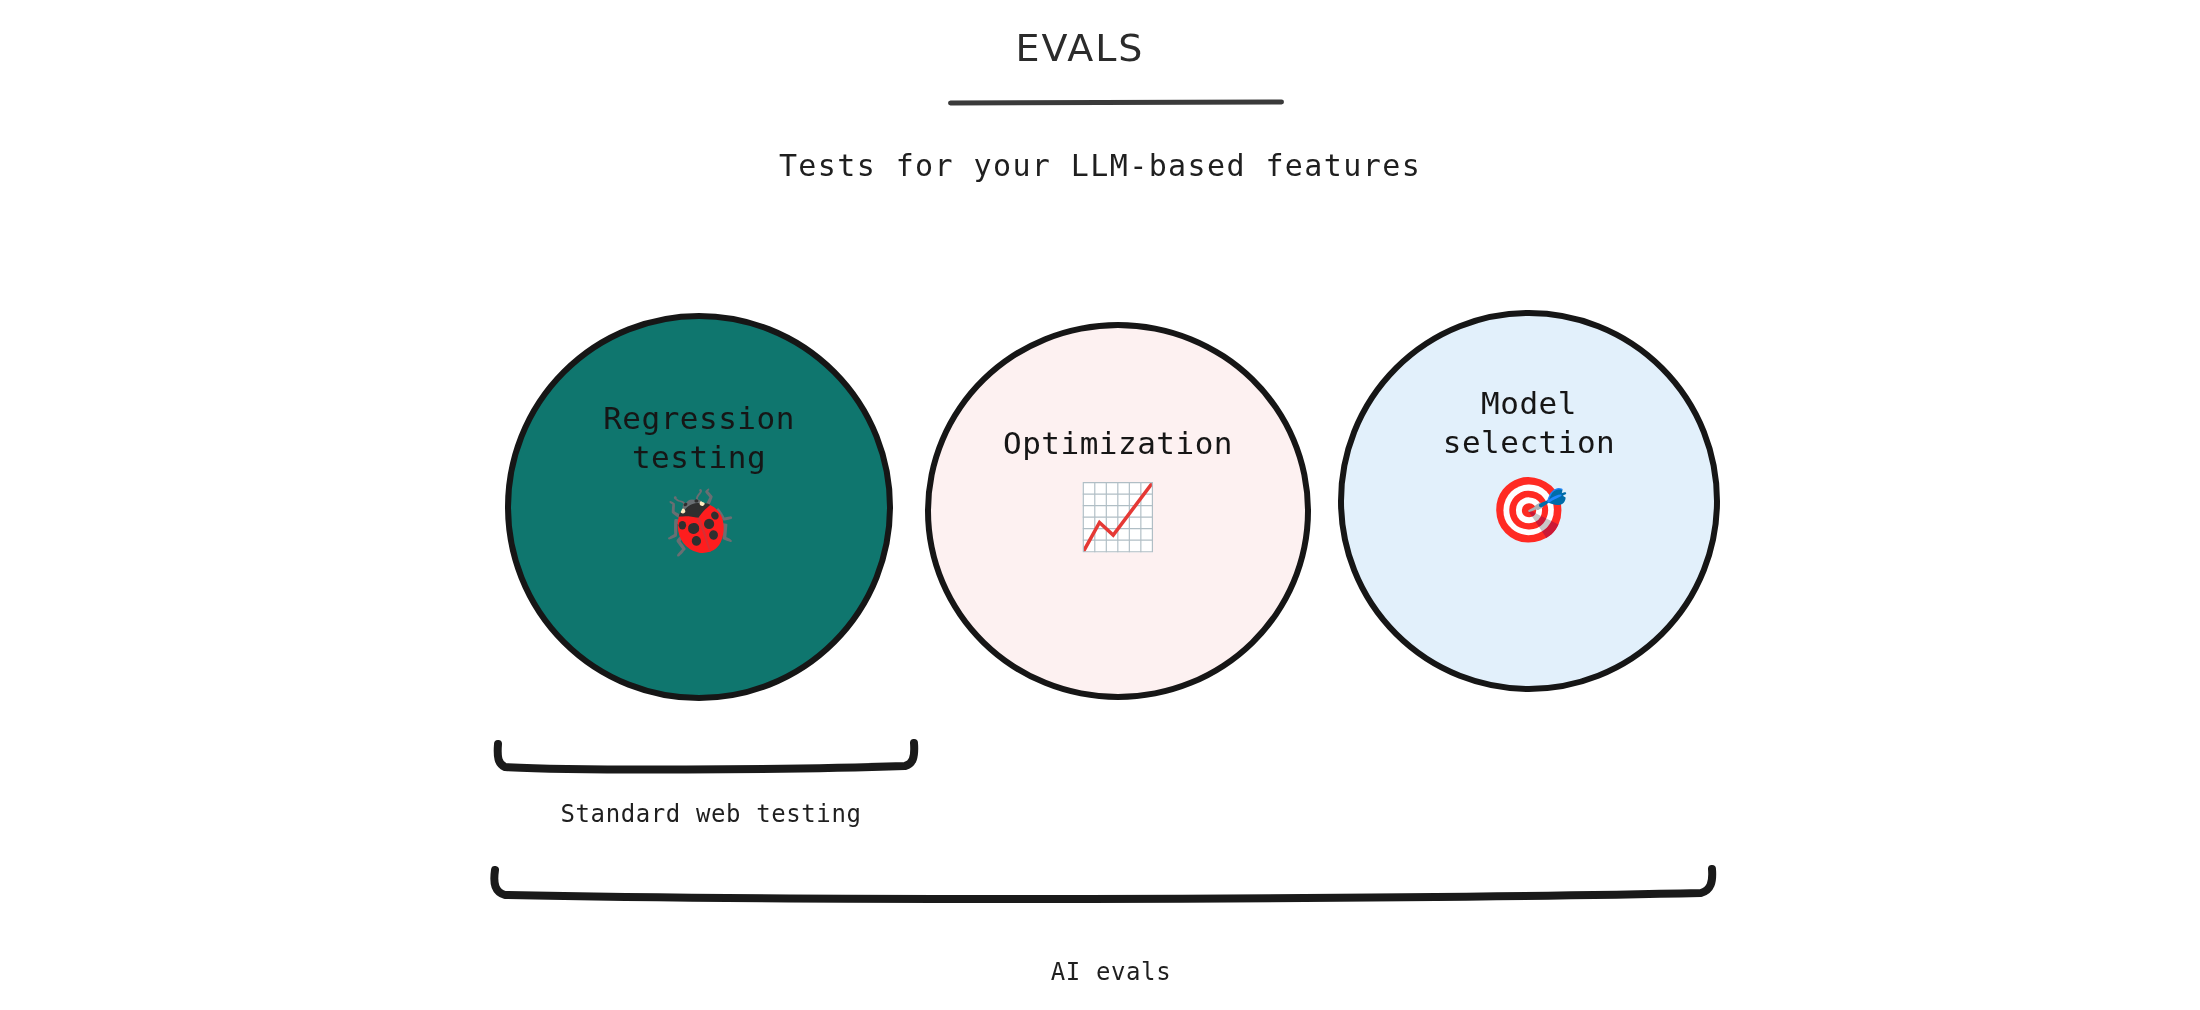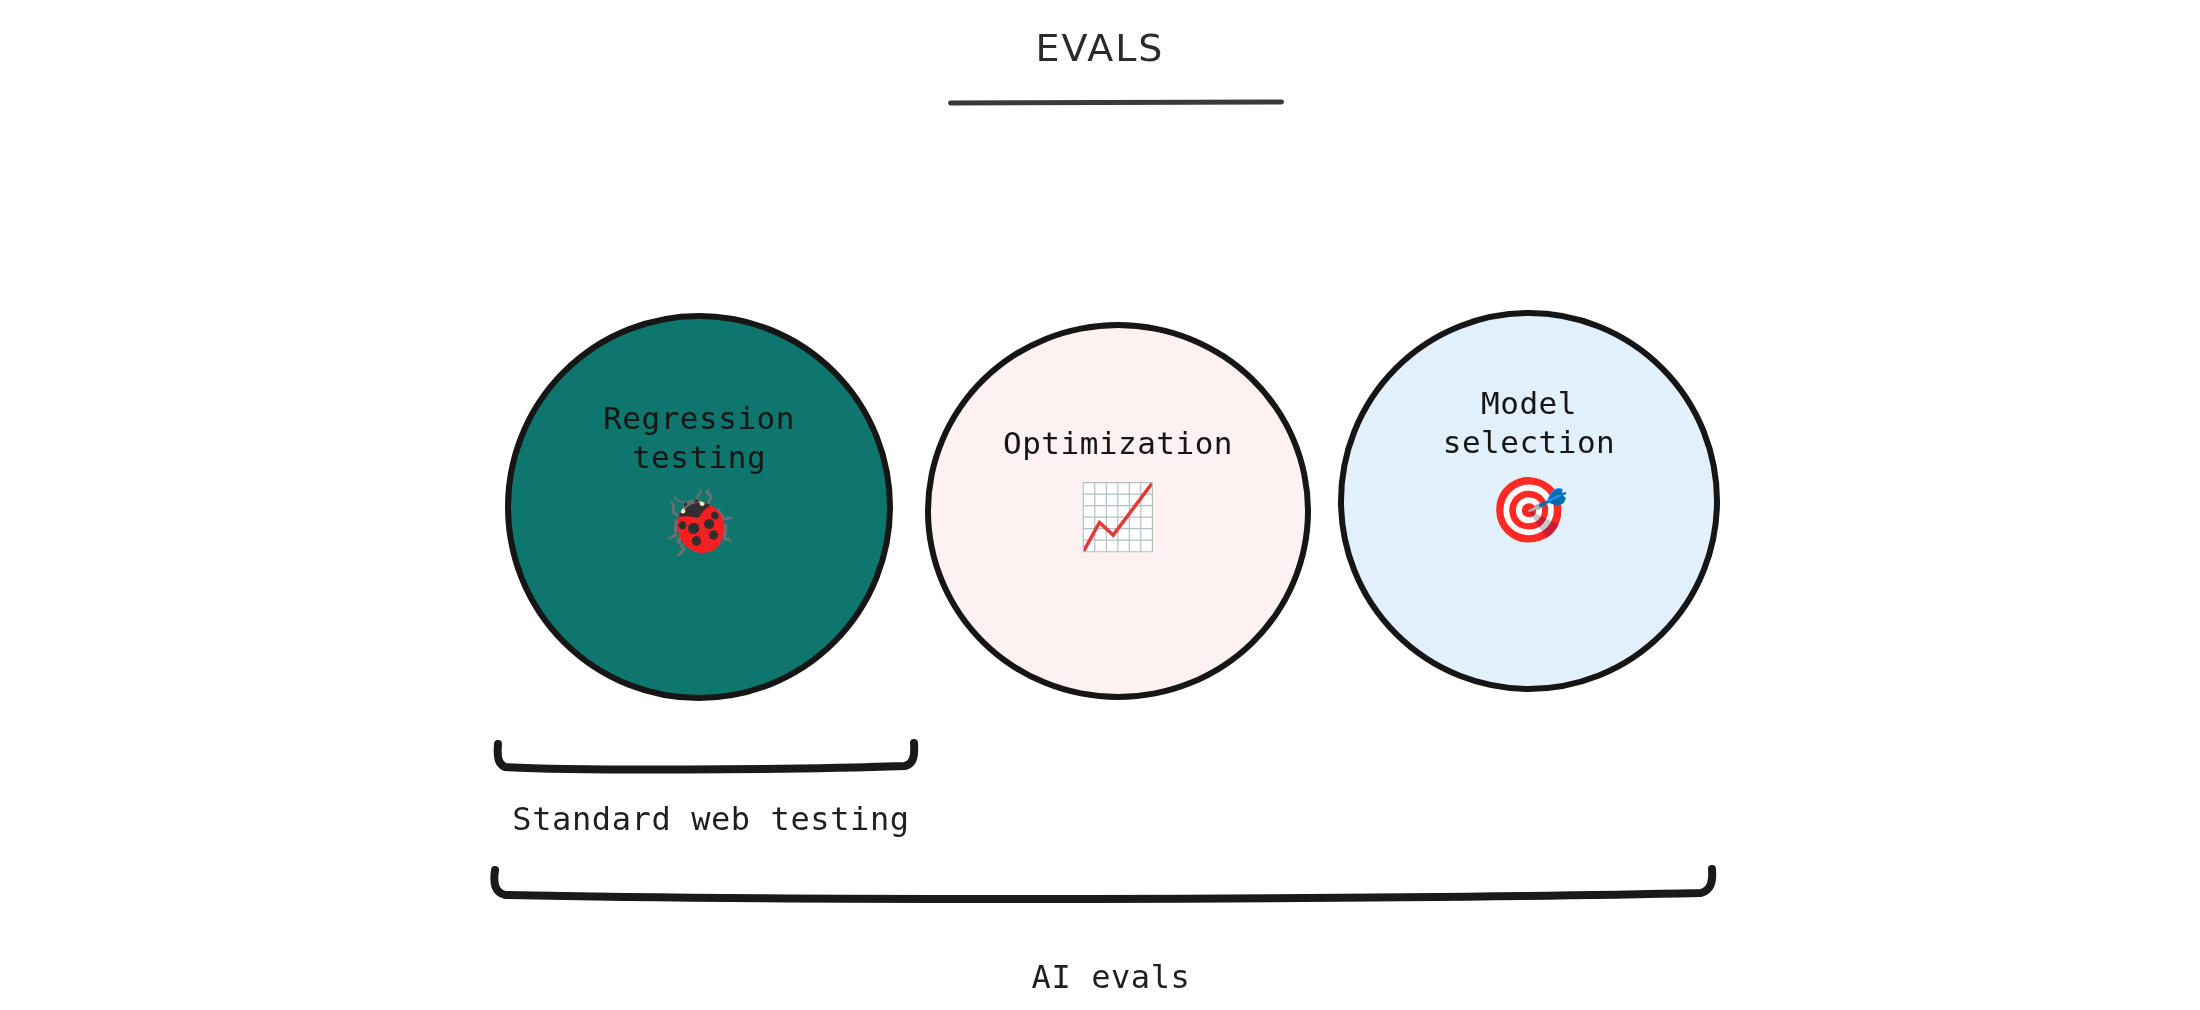--- a/index.html
+++ b/index.html
@@ -23,21 +23,20 @@
     background: #ffffff;
   }
 
   
   .title-block {
     position: absolute;
     left: 0;
     top: 28px;
     width: 2160px;
     text-align: center;
-    padding-left: 20px;
   }
   .title {
     font-family: "DejaVu Sans", "Liberation Sans", sans-serif;
     font-size: 38px;
     letter-spacing: 2px;
     color: #2b2b2b;
     line-height: 1.1;
   }
   .title-rule {
     position: absolute;
@@ -120,36 +119,37 @@
     position: absolute;
   }
   .bracket svg { display: block; overflow: visible; }
 
   #bracket-standard { left: 485px; top: 735px; }
   #bracket-ai       { left: 483px; top: 862px; }
 
   .bracket-label {
     position: absolute;
     text-align: center;
-    font-size: 32px;
+    font-size: 24px;
     letter-spacing: 0.6px;
     color: #1f1f1f;
   }
   #label-standard { left: 411px; top: 800px; width: 600px; }
   #label-ai       { left: 811px; top: 942px; width: 600px; margin-top: 16px; }
 </style>
 </head>
 <body>
 
 <div class="canvas">
 
   <div class="title-block">
     <div class="title">EVALS</div>
   </div>
   <div class="title-rule"></div>
+  <div class="subtitle">Tests for your LLM-based features</div>
 
   <div class="circle" id="circle-regression">
     <div class="circle-label">Regression
 testing</div>
     <div class="circle-emoji">🐞</div>
   </div>
 
   <div class="circle" id="circle-optimization">
     <div class="circle-label">Optimization</div>
     <div class="circle-emoji">📈</div>

